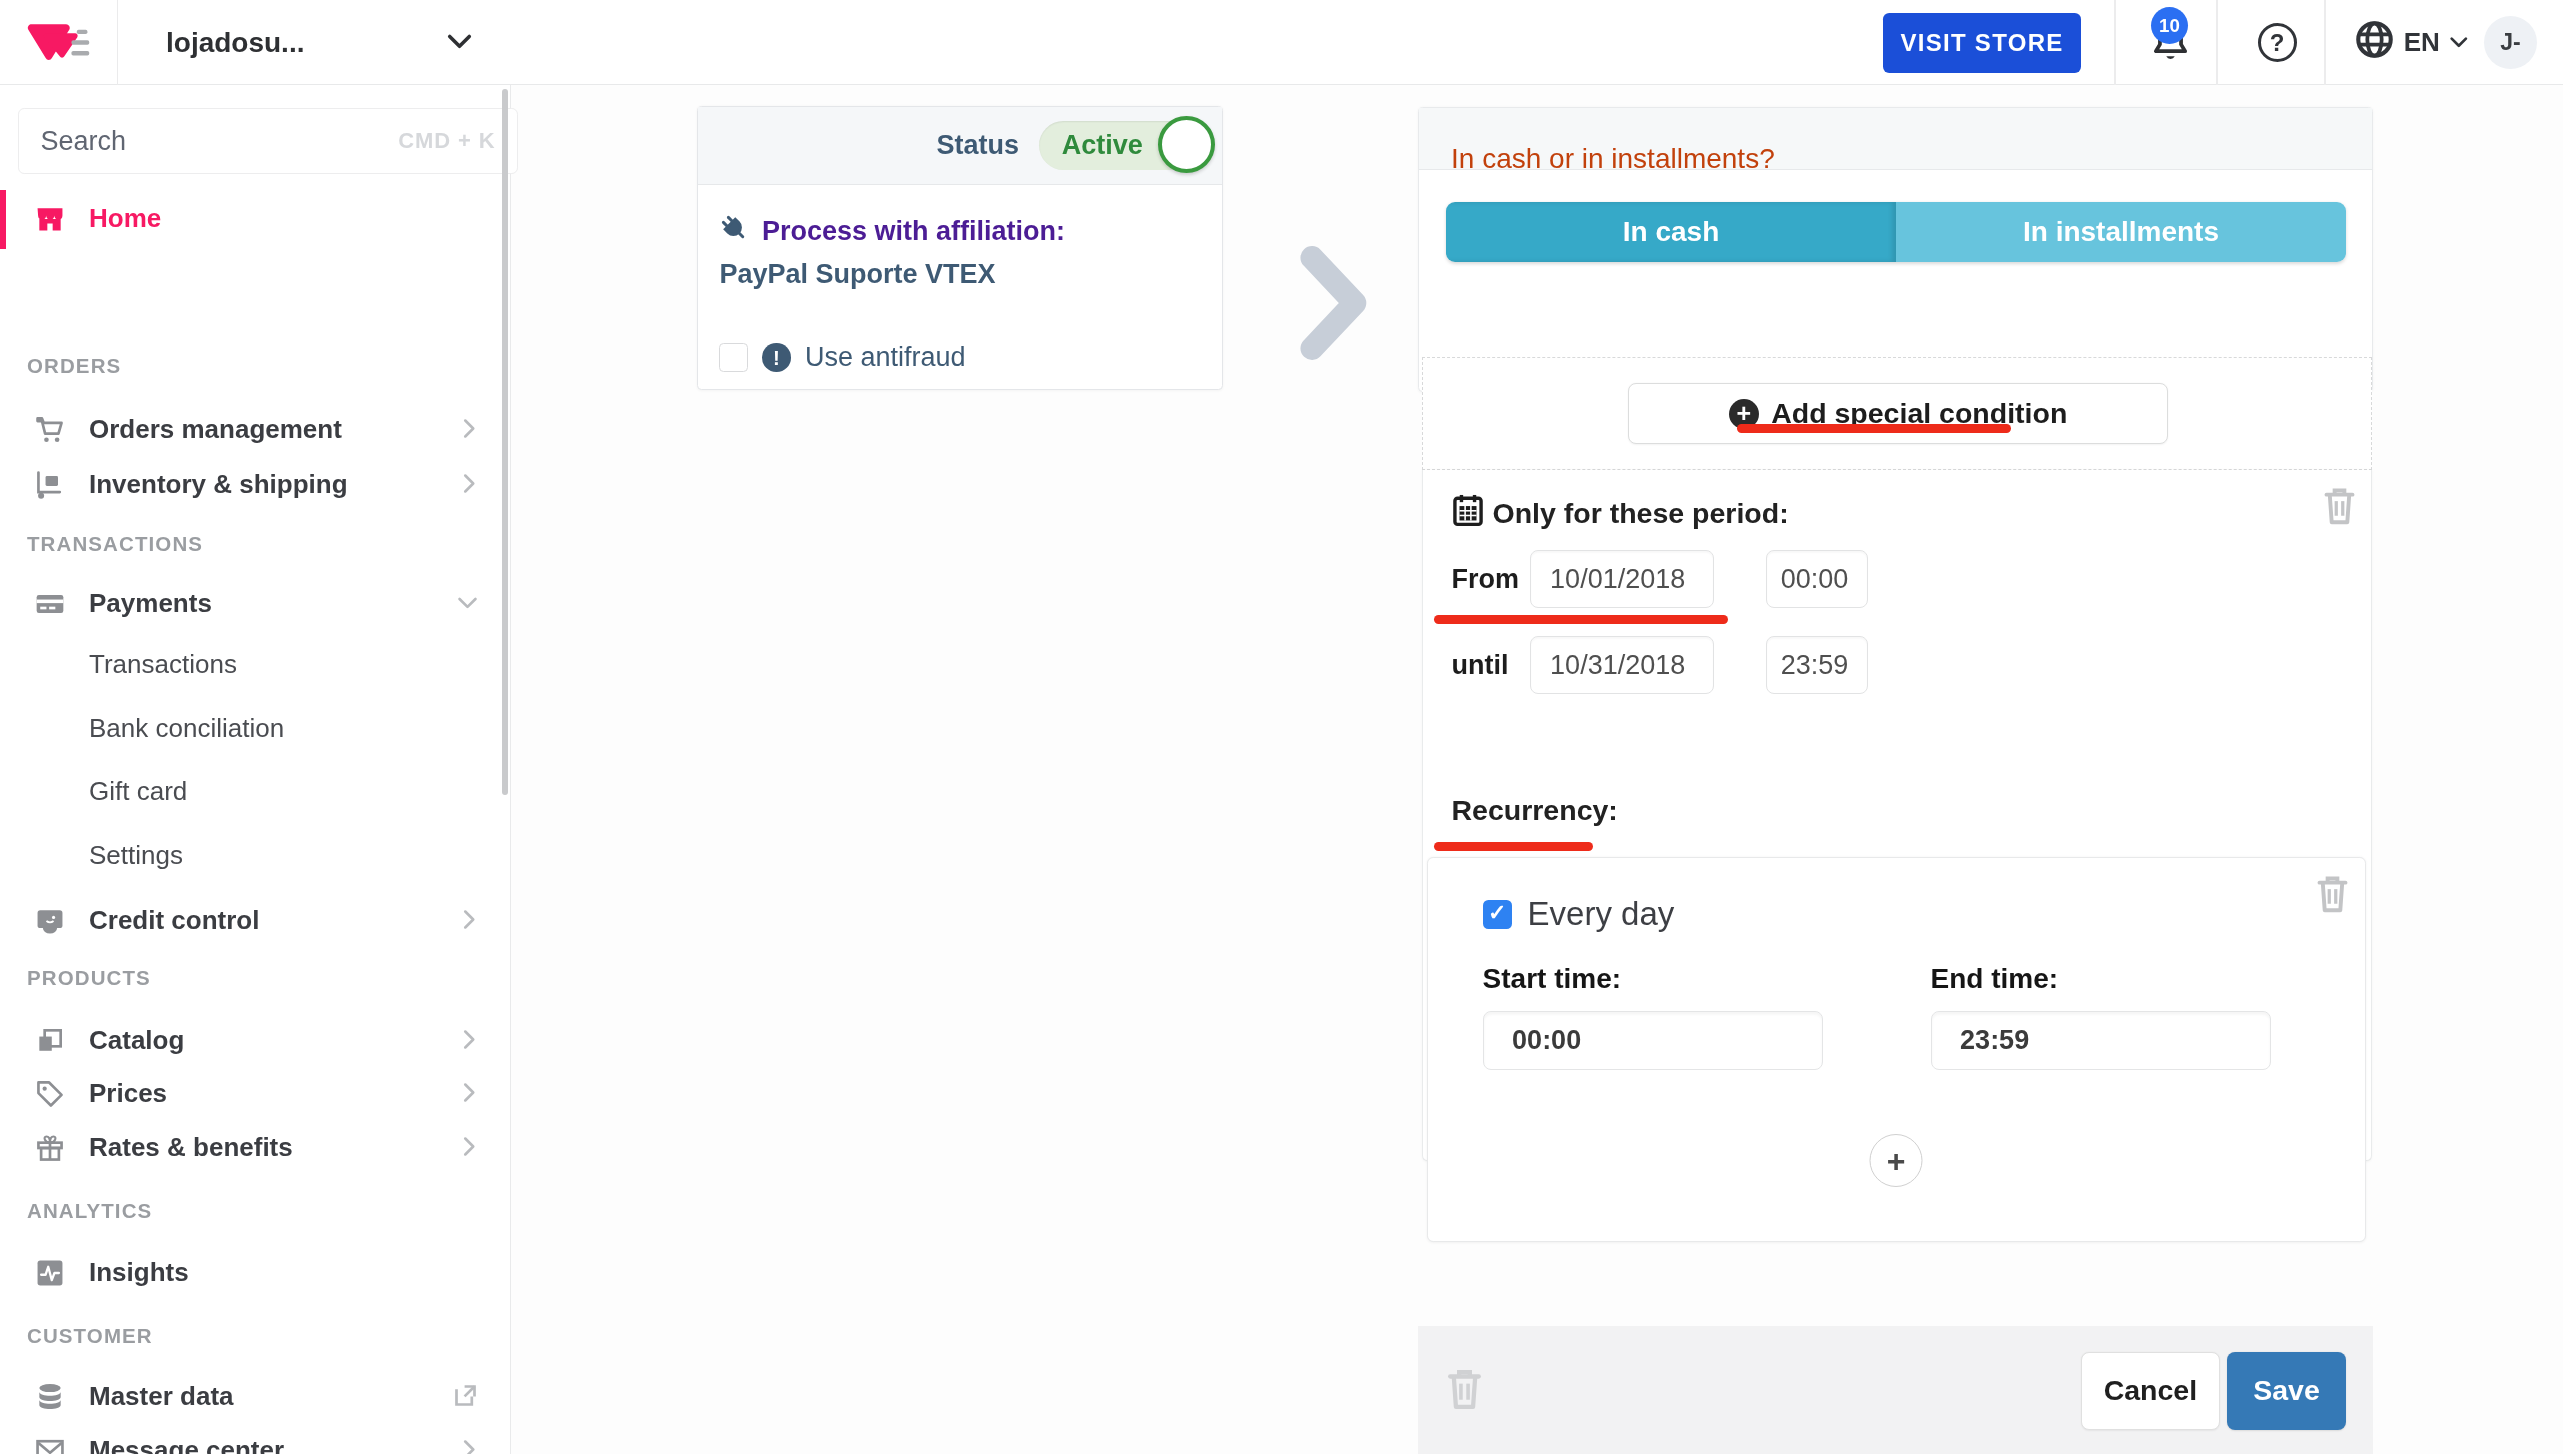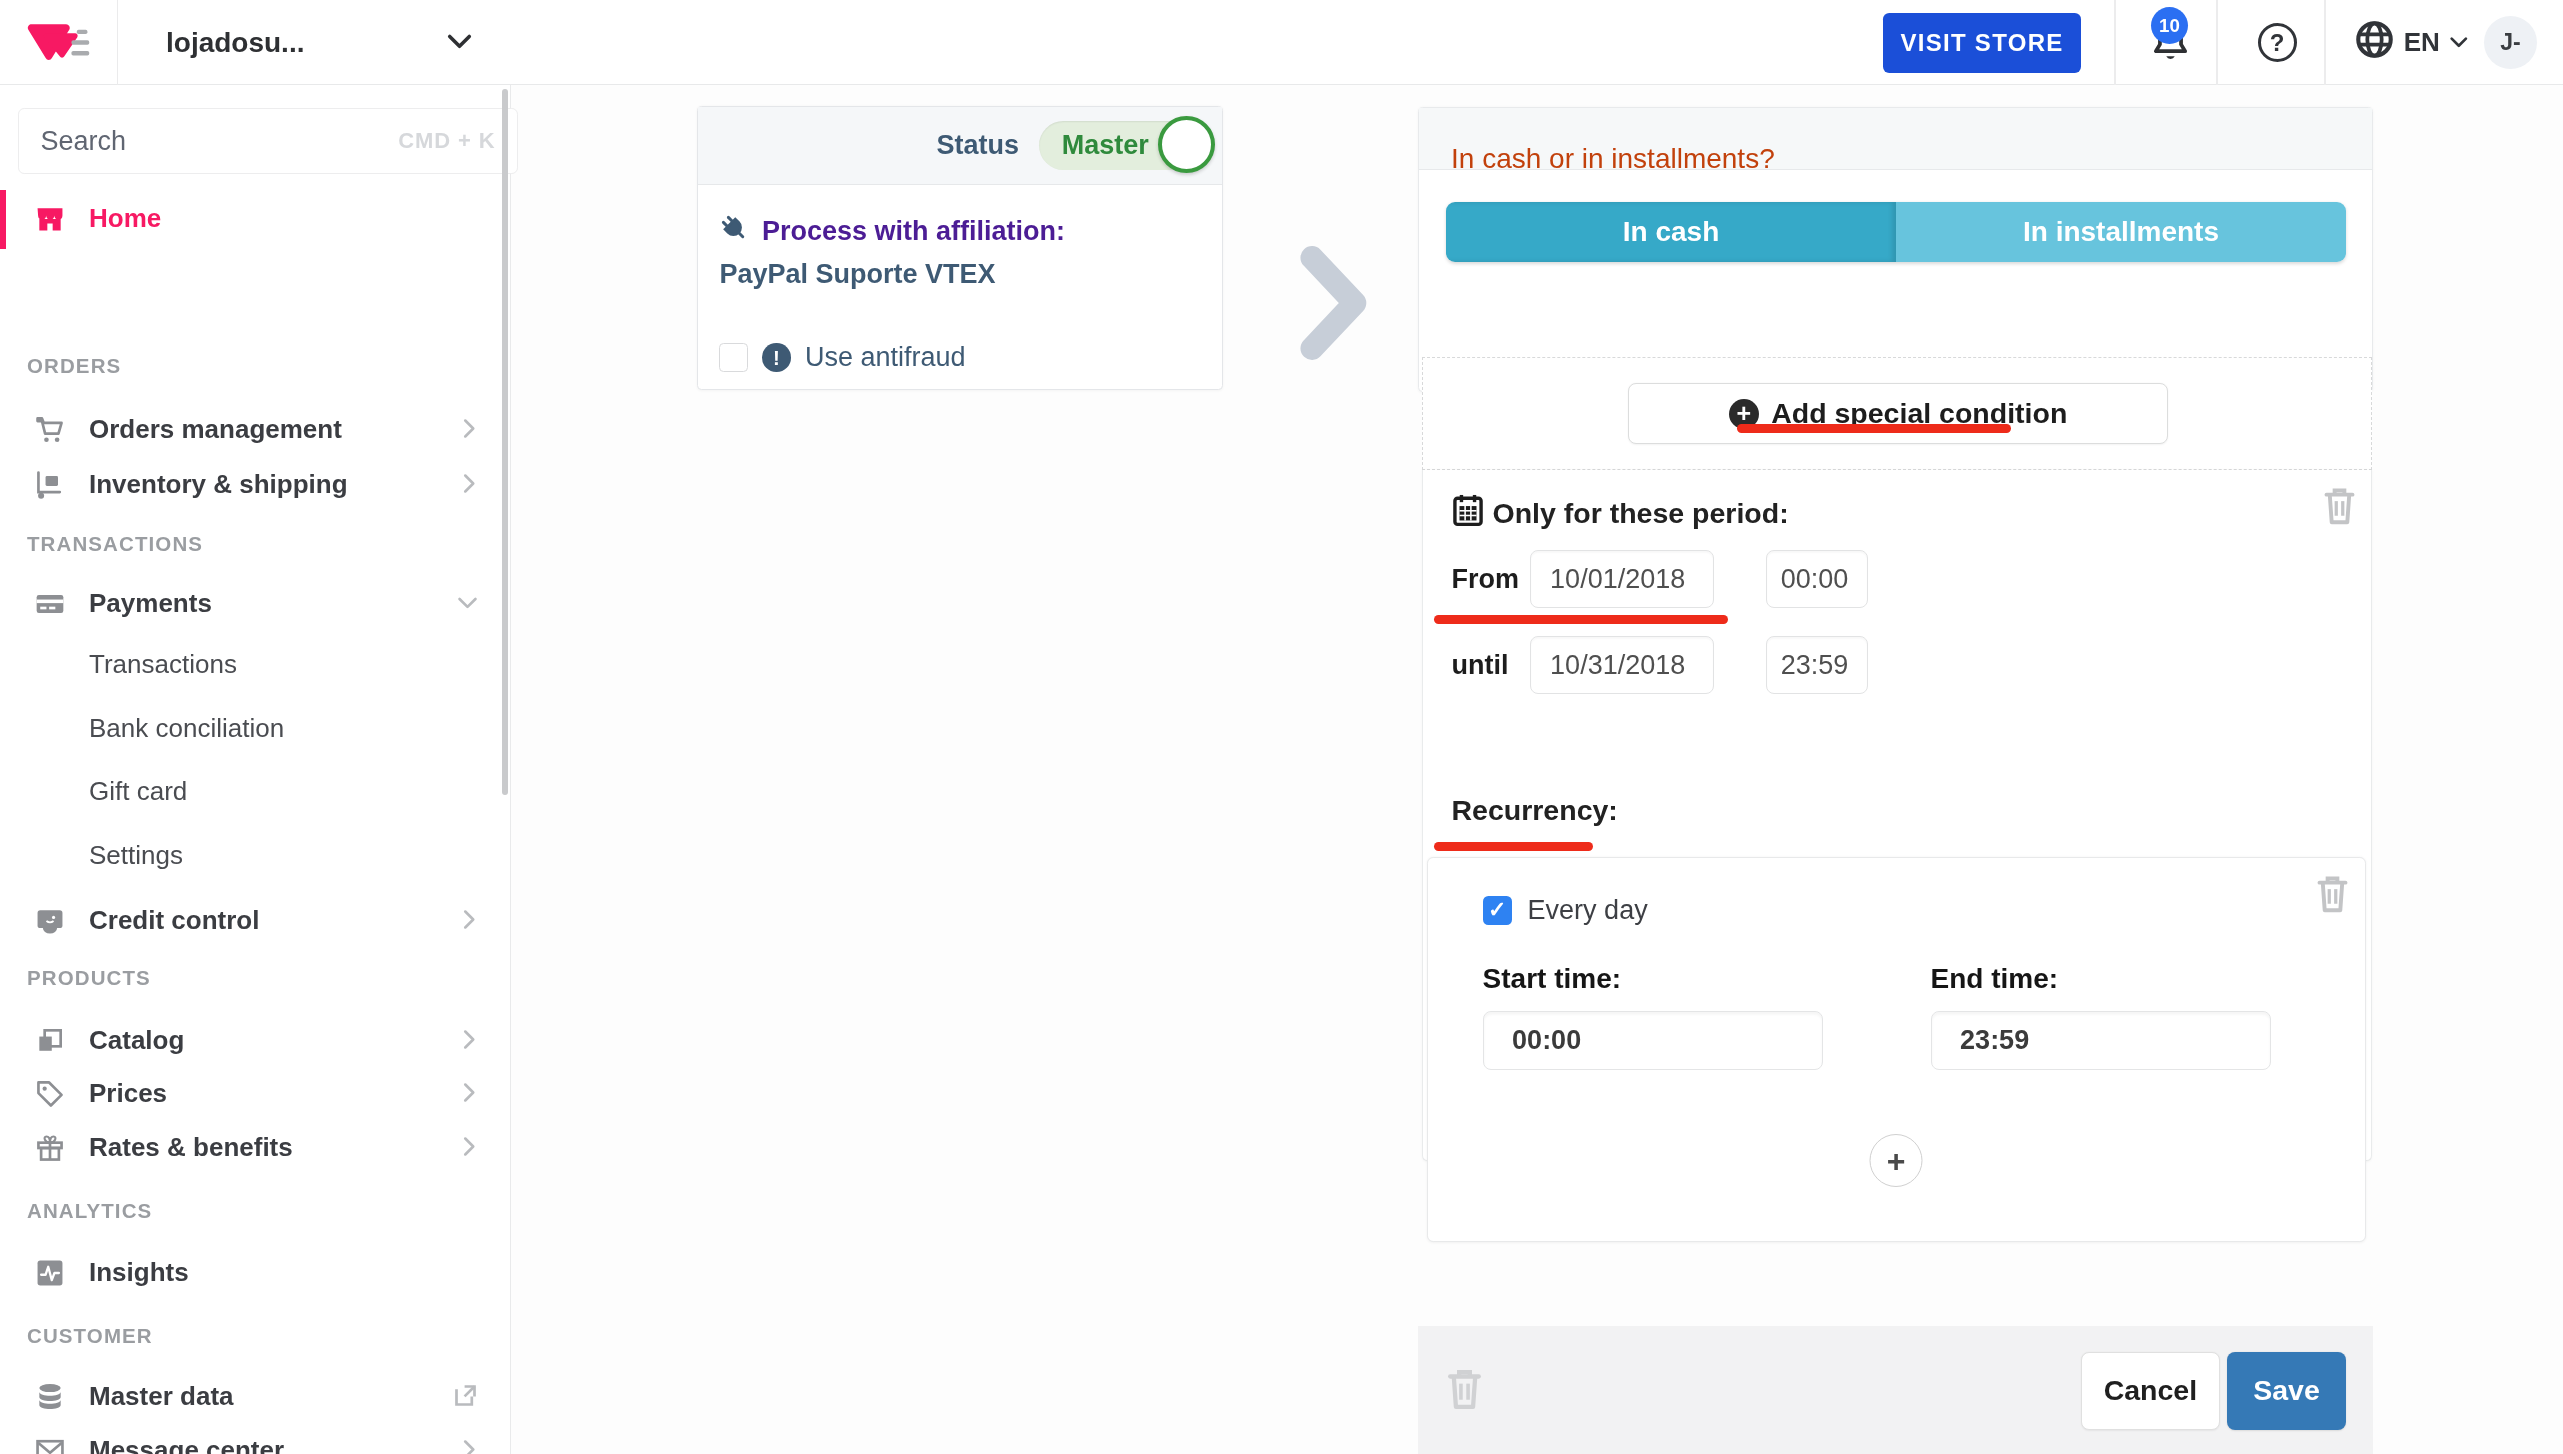--- a/index.html
+++ b/index.html
@@ -80,21 +80,21 @@
   .row-from { position:absolute; left:28.5px; top:80px; display:flex; align-items:center; }
   .row-until { position:absolute; left:28.5px; top:166px; display:flex; align-items:center; }
   .fu-label { font-size:27px; font-weight:700; color:#1d1d1d; width:78px; }
   .date-input { width:184px; height:58px; border:1.8px solid #e2e3e4; border-radius:8px; font-family:inherit; font-size:27px; color:#4f4f4f; padding-left:19.6px; background:#fff; box-shadow:inset 0 1.8px 1.8px rgba(0,0,0,0.03); }
   .time-input { width:102px; height:58px; border:1.8px solid #e2e3e4; border-radius:8px; font-family:inherit; font-size:27px; color:#4f4f4f; padding-left:14.3px; margin-left:52px; background:#fff; box-shadow:inset 0 1.8px 1.8px rgba(0,0,0,0.03); }
   .recur-title { position:absolute; left:28.5px; top:324px; font-size:28.5px; font-weight:700; color:#222; }
   .recur-box { position:absolute; left:3.6px; top:387px; width:939px; height:385px; background:#fff; border:1.8px solid #e8e9ea; border-radius:6.2px; box-shadow:0 0.9px 2.7px rgba(0,0,0,0.05); }
   .everyday { position:absolute; left:55px; top:37px; display:flex; align-items:center; gap:16px; }
   .cb-checked { width:29px; height:29px; border-radius:5.3px; background:#2e82f2; position:relative; }
   .cb-checked::after { content:"✓"; position:absolute; left:5.3px; top:0.9px; color:#fff; font-size:22px; font-weight:700; }
-  .everyday-label { font-size:27px; color:#3d3f44; }
+  .everyday-label { font-size:33px; color:#3d3f44; }
   .time-col-label { font-size:28px; font-weight:700; color:#161616; }
   .big-time { width:340px; height:59px; border:1.8px solid #e4e5e6; border-radius:8px; font-family:inherit; font-size:27px; font-weight:700; color:#3b3b3b; padding-left:28.5px; background:#fff; box-shadow:inset 0 2.7px 2.7px rgba(0,0,0,0.04); }
   .add-recur { position:absolute; left:50%; top:276px; transform:translateX(-50%); width:53px; height:53px; border-radius:50%; background:#fff; border:1.8px solid #d0d0d0; color:#4a4a4a; font-size:32px; font-weight:700; font-family:inherit; line-height:1; }
 
   
   .alert { position:absolute; left:906px; top:1114px; width:955px; height:127px; background:#d5edf5; border-radius:2.7px; display:flex; align-items:center; justify-content:center; }
   .alert-inner { max-width:766px; text-align:center; font-size:25px; line-height:1.5; color:#266f93; }
   .alert-inner svg { vertical-align:-3.6px; margin-right:7.1px; }
   .panel-footer { position:absolute; left:906px; top:1241px; width:955px; height:129px; background:#f2f2f3; display:flex; align-items:center; }
   .trash-footer { margin-left:25px; background:none; border:none; }
@@ -349,21 +349,21 @@
 
   <div class="scroll-thumb"></div>
 </div>
 
 <div class="main">
 
   <div class="status-card">
     <div class="status-head">
       <span class="status-label">Status</span>
       <div class="toggle-pill">
-        <span class="t-label">Master</span>
+        <span class="t-label">Active</span>
         <span class="toggle-knob"></span>
       </div>
     </div>
     <div class="status-body">
       <div class="affil-line1">
         <span>
           <svg width="30" height="30" viewBox="0 0 34 34">
             <g transform="rotate(-45 17 17)" stroke="#3e5a74" stroke-width="3.4" stroke-linecap="round" fill="none">
               <line x1="13" y1="4" x2="13" y2="11"></line>
                 <line x1="21" y1="4" x2="21" y2="11"></line>

